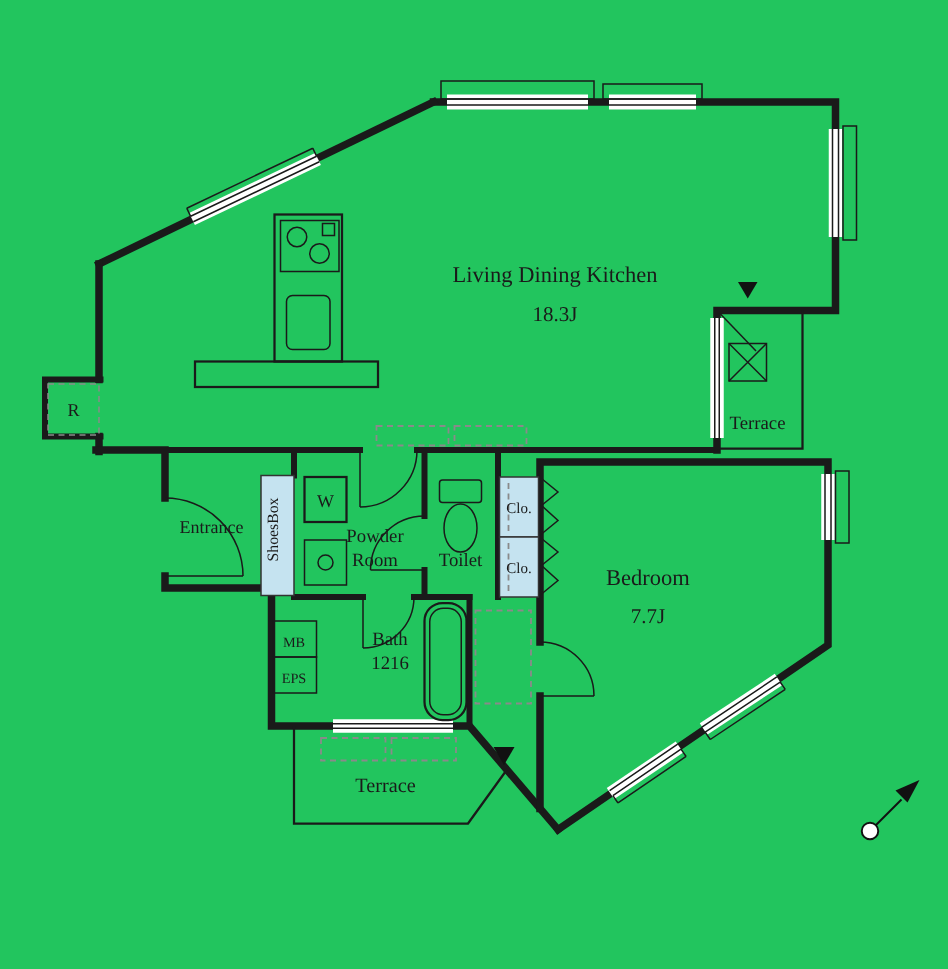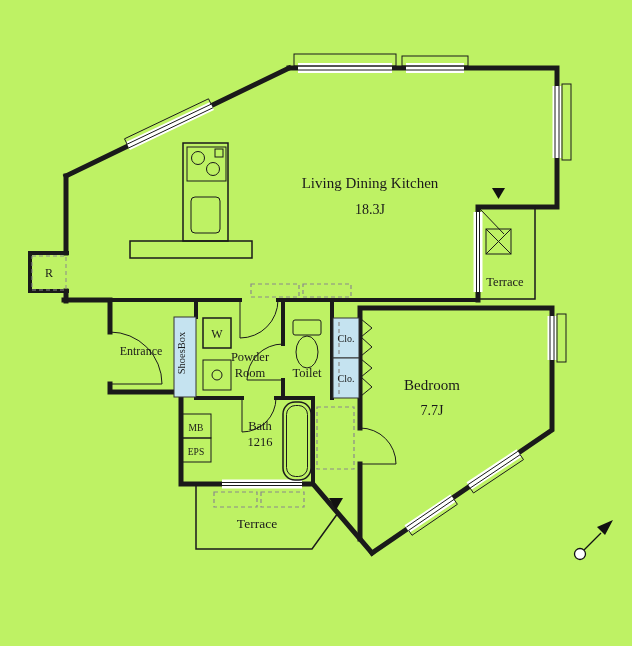--- a/index.html
+++ b/index.html
@@ -1,16 +1,16 @@
 <!DOCTYPE html>
 <html><head>
 <meta charset="utf-8">
 <style>
   html,body{margin:0;padding:0;background:#ffffff;}
-  .stage{width:632px;height:646px;position:relative;background:#bef264;overflow:hidden;}
+  .stage{width:632px;height:646px;position:relative;background:#22c55e;overflow:hidden;}
   svg{display:block;}
   .plan text{font-family:"Liberation Serif","DejaVu Serif",serif;fill:#1a1a1a;text-anchor:middle;}
   .w5{stroke:#1a1a1a;stroke-width:5;fill:none;stroke-linecap:square;stroke-linejoin:miter;}
   .w4{stroke:#1a1a1a;stroke-width:4;fill:none;stroke-linecap:square;stroke-linejoin:miter;}
   .thin{stroke:#1a1a1a;stroke-width:1.5;fill:none;}
   .thin1{stroke:#1a1a1a;stroke-width:1;fill:none;}
   .whiteline{stroke:#ffffff;stroke-width:9;fill:none;}
   .whitefill{fill:#ffffff;stroke:none;}
   .dash{stroke:#8a8a8a;stroke-width:1.2;fill:none;stroke-dasharray:4 3;}
   .solidblack{fill:#111111;stroke:none;}

